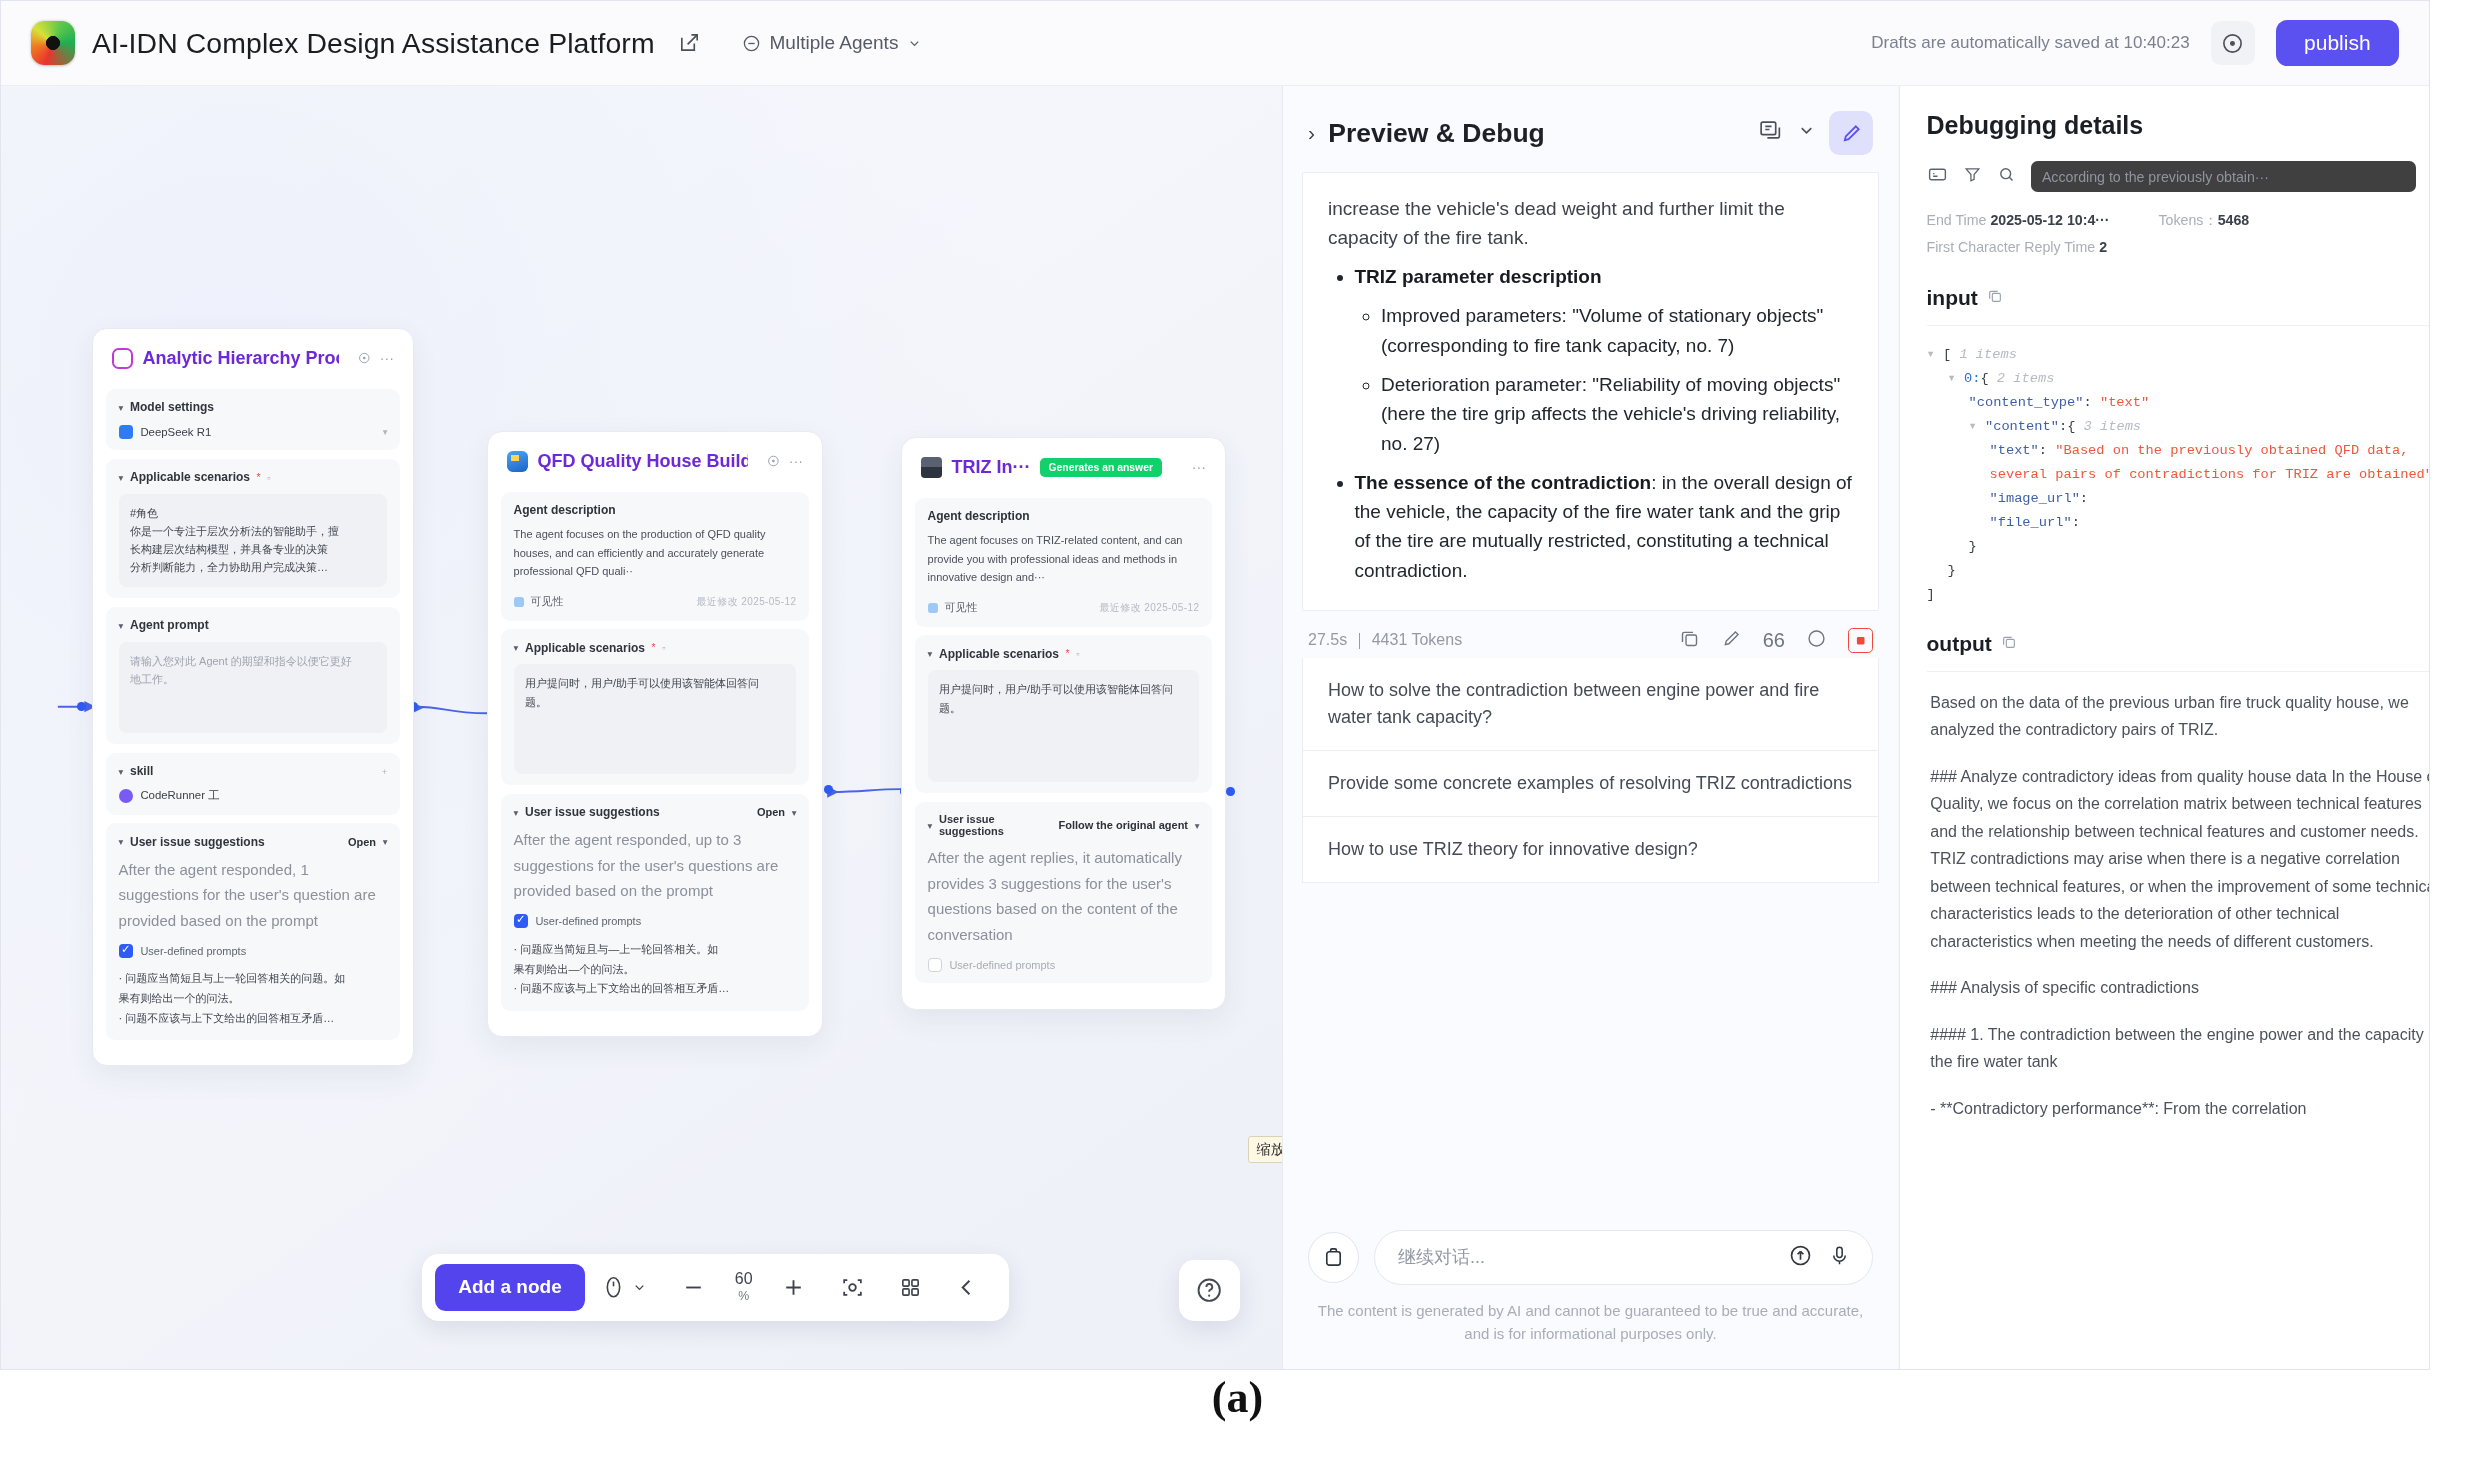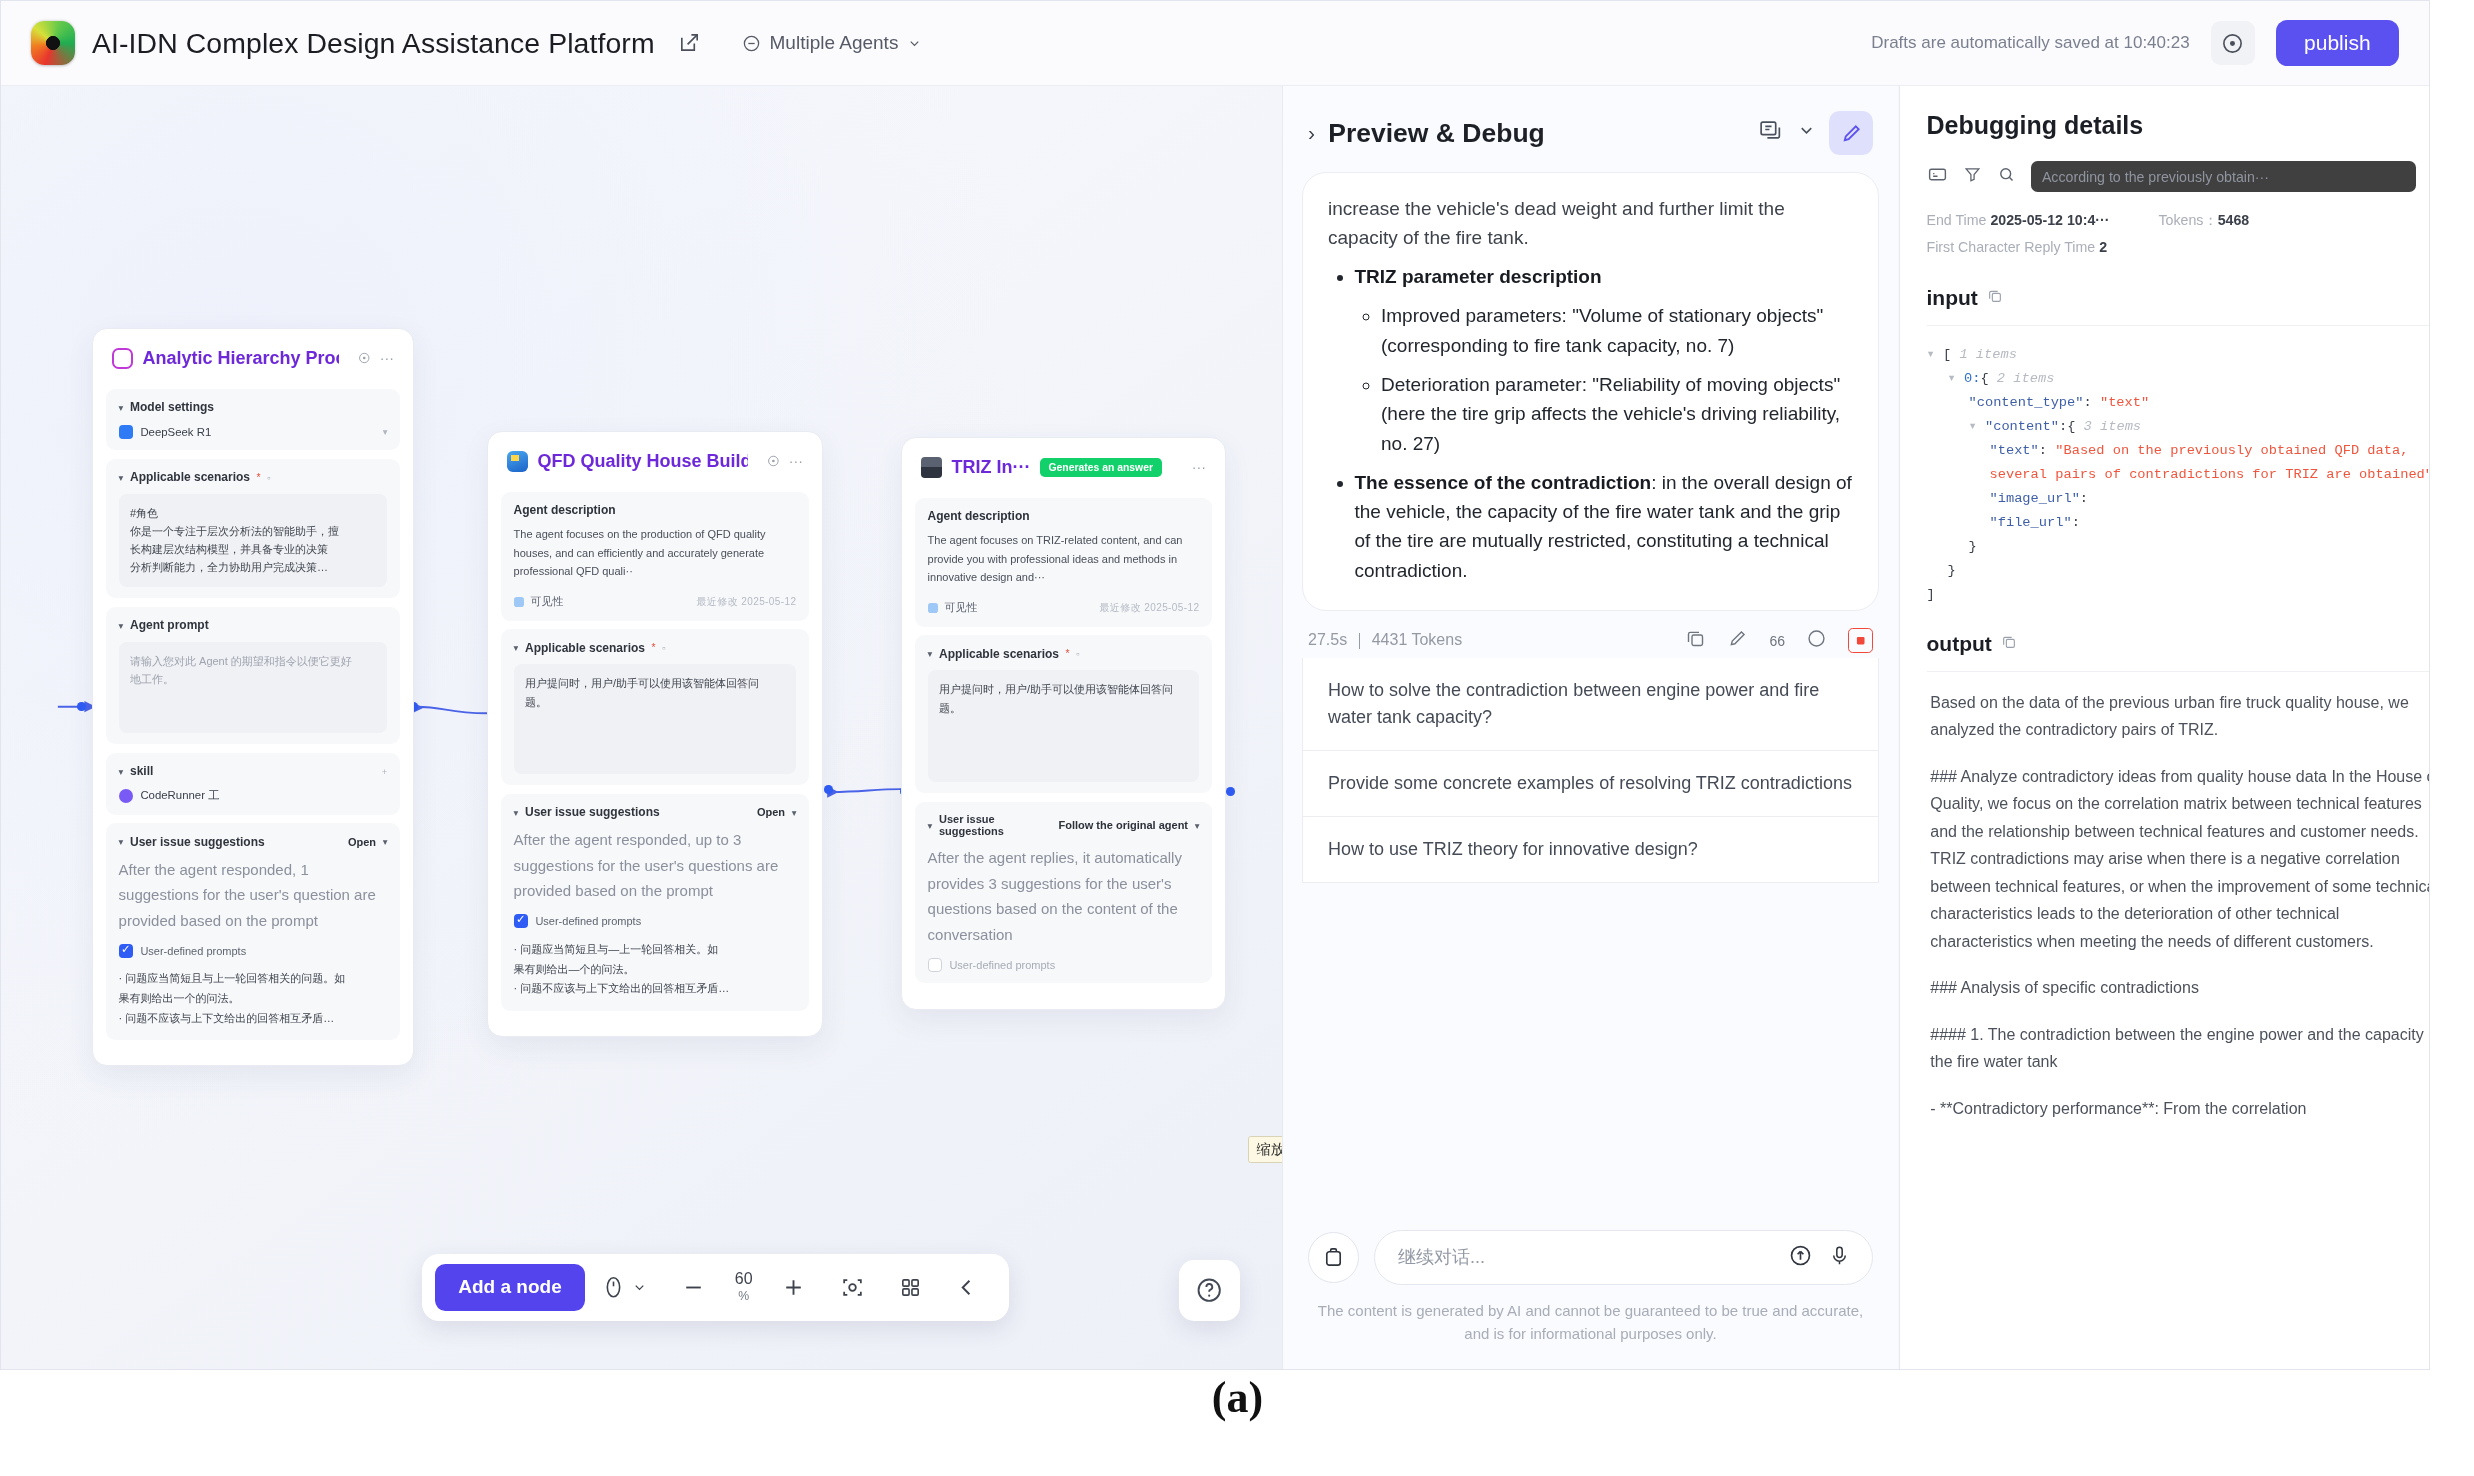--- a/index.html
+++ b/index.html
@@ -152,35 +152,35 @@
   .pv-arrow { color:#3b4049; font-size:21px; }
   .pv-title { font-size:26.5px; font-weight:bold; color:#1d2027; }
   .pv-head .spacer { margin-left:auto; }
   .pv-ico { color:#4a505b; font-size:21px; }
   .pv-ico-active {
     width:44px; height:44px; border-radius:10.4px; background:#dfe0fb;
     display:flex; align-items:center; justify-content:center; color:#5b50f0; font-size:21px;
   }
   .msg-card {
     margin:0 19px; background:#fff; border:0.9px solid #ebedf3;
-    border-radius:24px; padding:21px 25px 15px;
+    border-radius:2px; padding:21px 25px 15px;
     max-height:531px; overflow:hidden;
   }
   .msg-body { font-size:19px; line-height:1.55; color:#22262e; }
   .msg-body p { margin:0 0 5.7px; color:#3d424b; }
   .msg-body ul { margin:7.6px 0; padding-left:26.5px; }
   .msg-body li { margin:9.5px 0; }
   .msg-body ul ul { margin:9.5px 0 3.8px; padding-left:26.5px; }
   .b { font-weight:bold; color:#181b21; }
   .msg-meta {
     display:flex; align-items:center; padding:17px 25px 3.8px; gap:0;
   }
   .meta-txt { font-size:16px; color:#9499a4; }
   .meta-icons { margin-left:auto; display:flex; align-items:center; gap:21px; color:#6f757f; font-size:18px; }
-  .meta-count { font-size:14px; color:#6f757f; }
+  .meta-count { font-size:20px; color:#6f757f; }
   .stop-ico { color:#f2483a; border:1.5px solid #f2483a; border-radius:4.7px; width:25px; height:25px; display:flex; align-items:center; justify-content:center; font-size:12.3px; }
   .sugg {
     margin:0 19px; background:#fff; border:0.9px solid #ebedf3; border-top:none;
     padding:19px 25px; font-size:18px; line-height:1.5; color:#454b56;
   }
   .sugg:first-of-type { border-top:0.9px solid #ebedf3; border-radius:11.4px 11.4px 0 0; }
   .sugg:last-of-type { border-radius:0 0 11.4px 11.4px; }
   .composer { position:absolute; left:0; bottom:0; width:100%; padding:21px 25px 25px; }
   .composer-row { display:flex; align-items:center; gap:15px; }
   .clip-btn {

